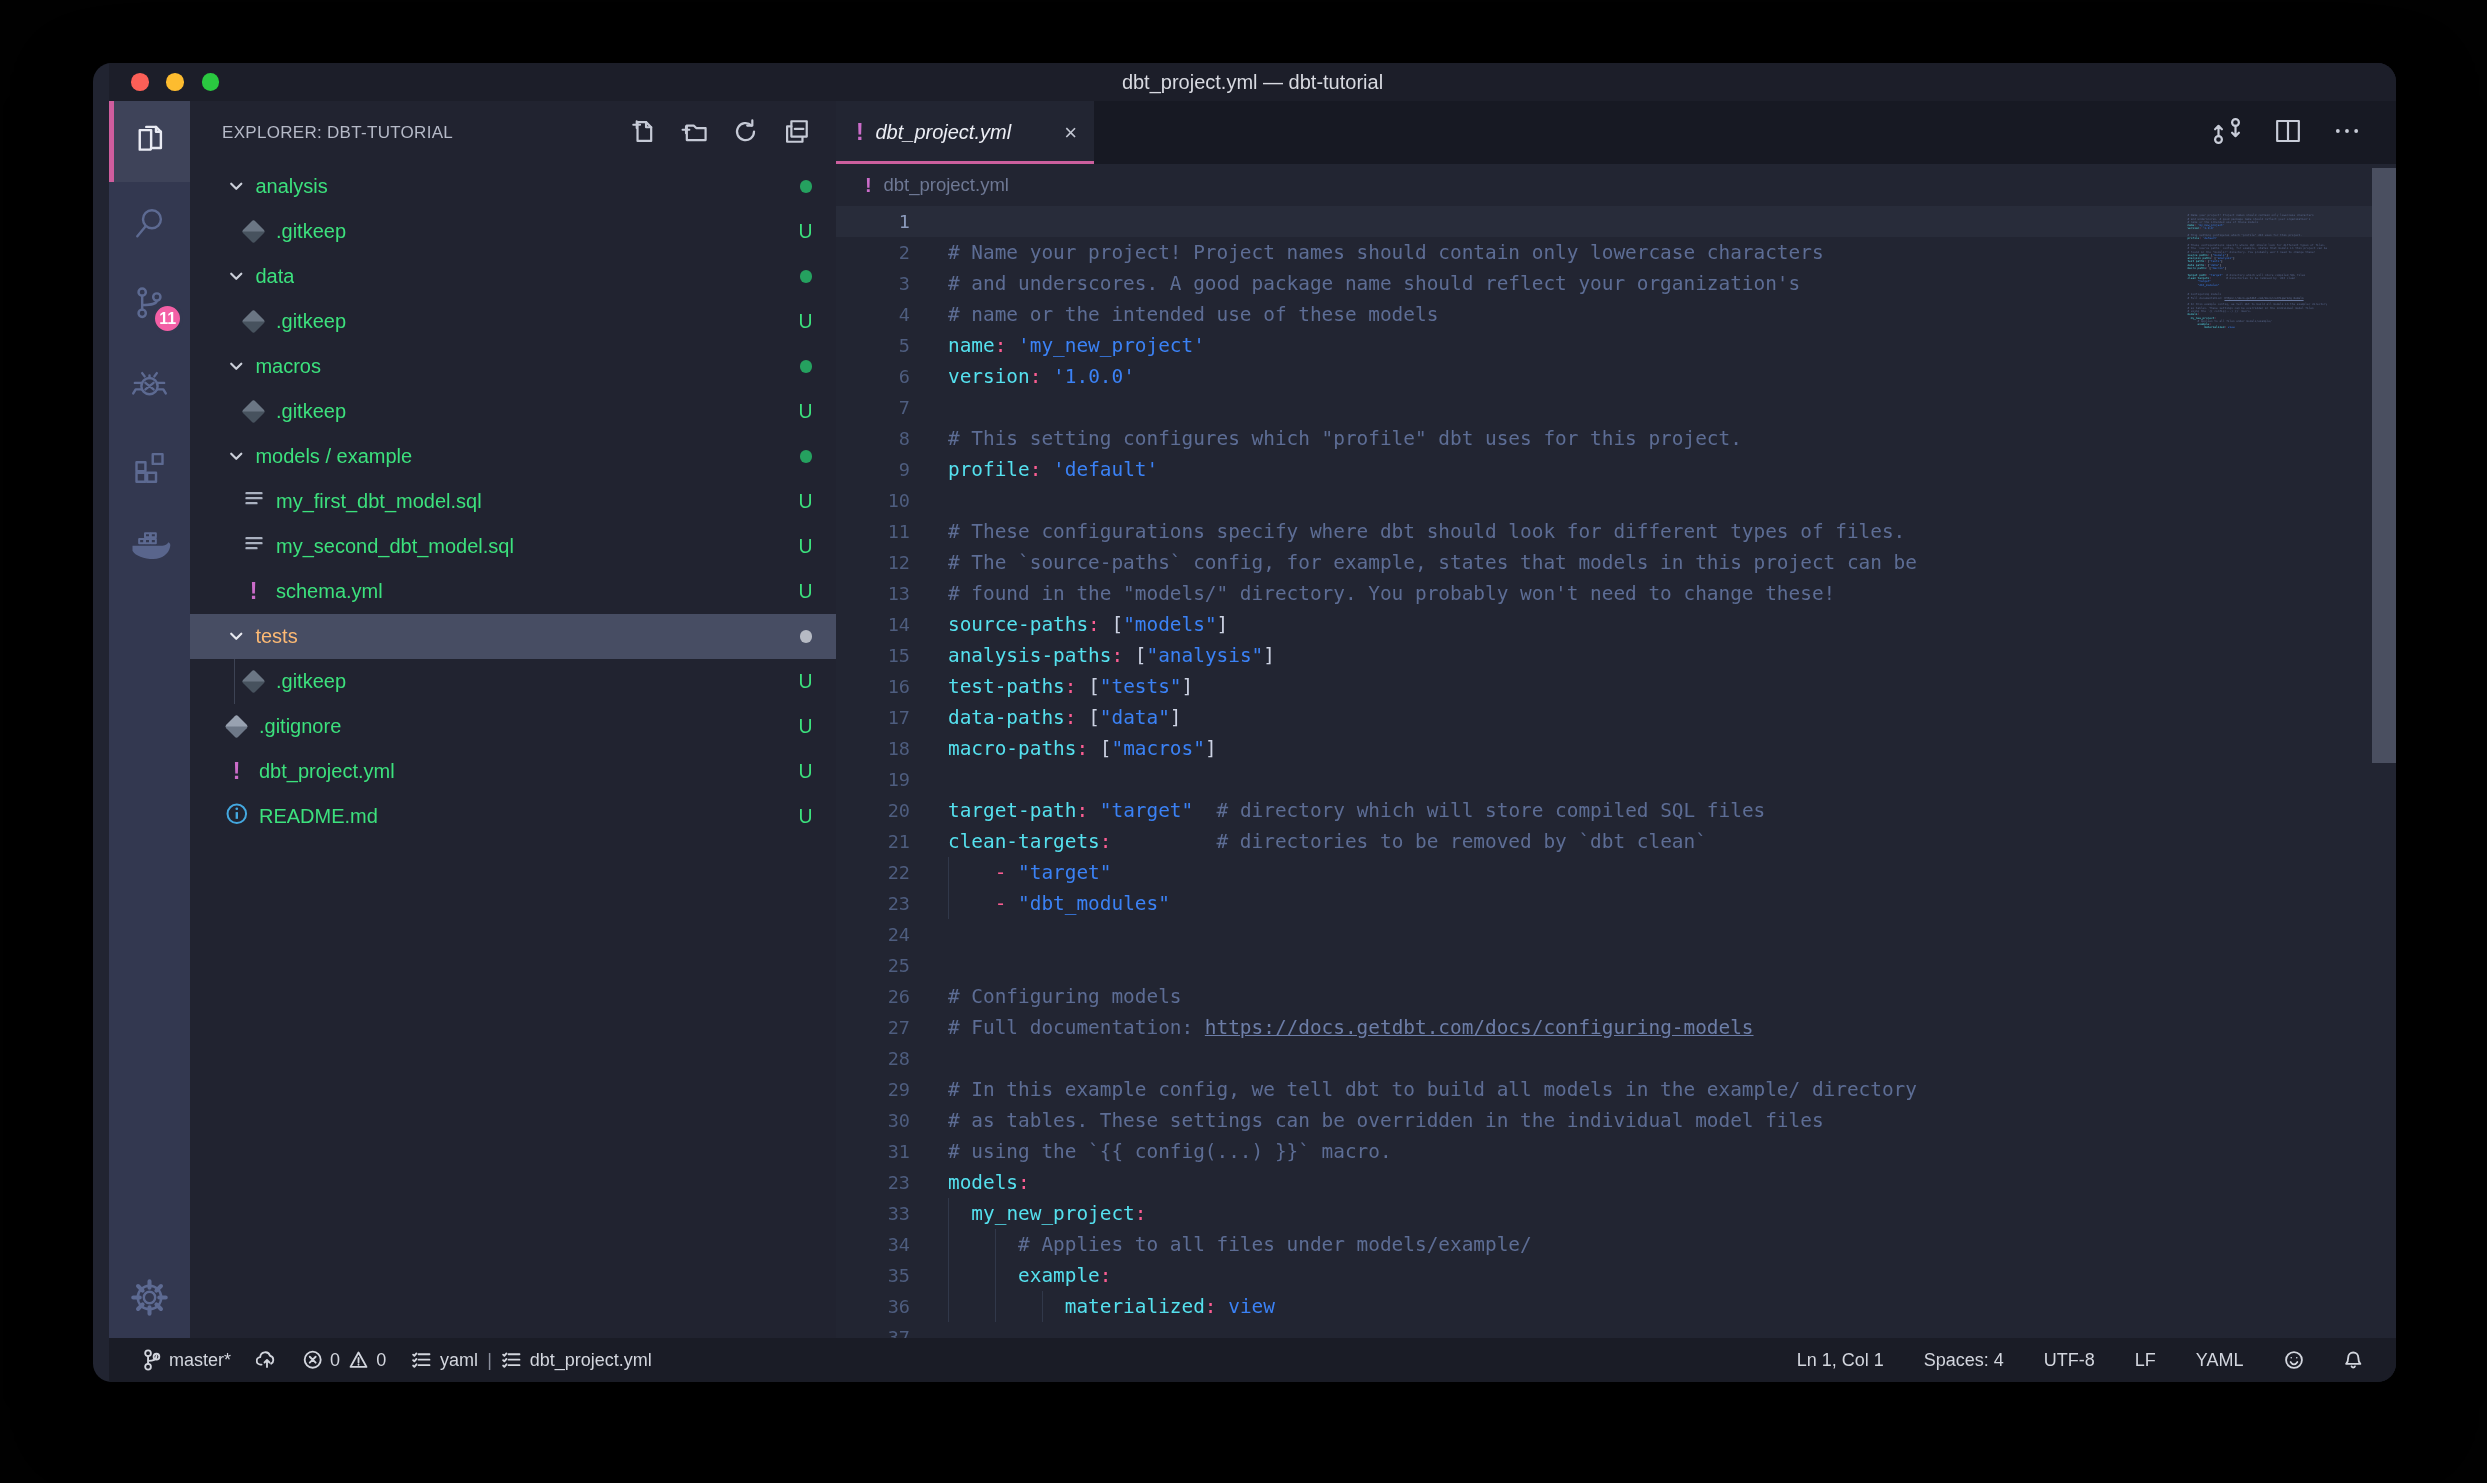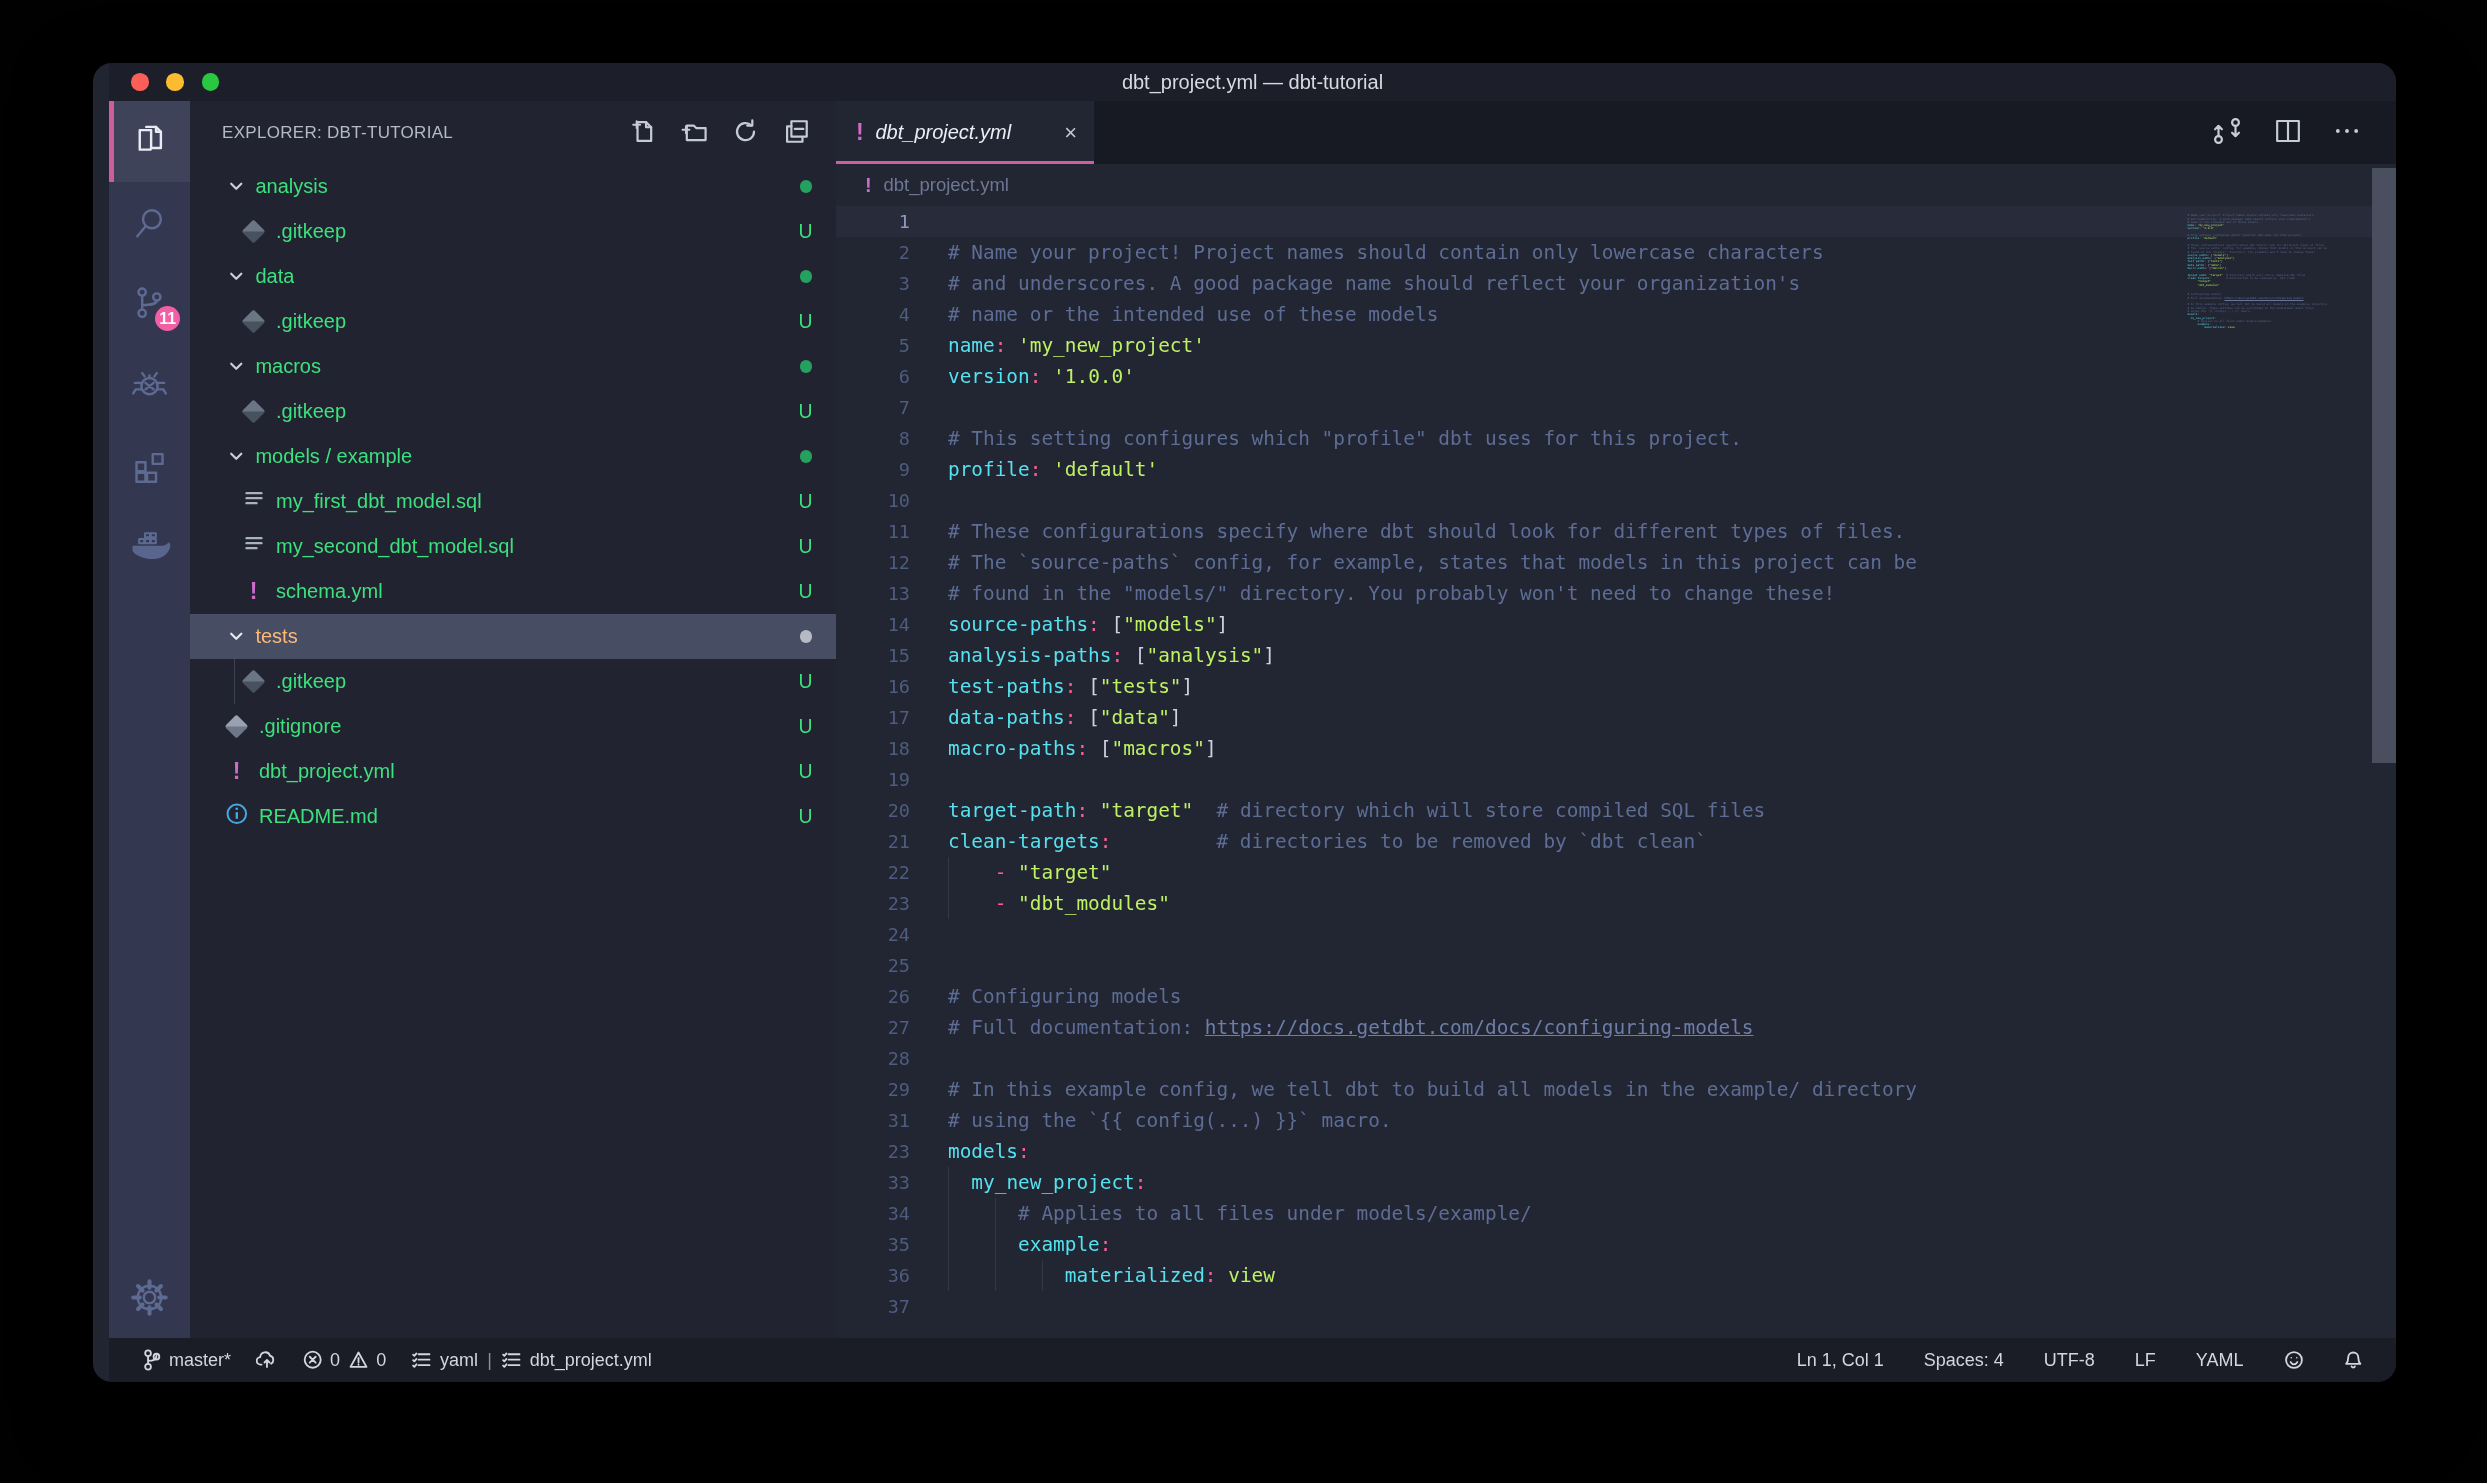--- a/index.html
+++ b/index.html
@@ -61,21 +61,21 @@
   .breadcrumbs .bang{font-size:20px;margin-right:11.8px;}
   .bc-label{color:#6e7894;font-size:18.5px;}
   
   .editor{flex:1;position:relative;overflow:hidden;font-family:"DejaVu Sans Mono",monospace;font-size:19.4px;}
   .line{height:31px;position:relative;white-space:pre;display:flex;align-items:center;}
   .line.current{background:#282c3a;}
   .ln{display:inline-block;width:74px;text-align:right;color:#4e5d7f;font-size:18.5px;flex:0 0 auto;}
   .lc{position:absolute;left:112px;top:0;height:100%;display:flex;align-items:center;white-space:pre;}
   .line.current .ln{color:#8d9cbe;}
   .iguide{position:absolute;top:0;bottom:0;width:1.3px;background:#31384a;}
-  .seg-c{color:#5d6d95;} .seg-k{color:#55e1ef;} .seg-p{color:#fb5d92;} .seg-s{color:#bef264;text-align:right;}
+  .seg-c{color:#5d6d95;} .seg-k{color:#55e1ef;} .seg-p{color:#fb5d92;} .seg-s{color:#3b82f6;text-align:right;}
   .seg-b{color:#ccd2e3;} .seg-w{color:#d6d9e0;} .seg-u{color:#6d7ea8;text-decoration:underline;}
   
   .minimap{position:absolute;right:23.6px;top:5px;width:185px;bottom:0;overflow:hidden;pointer-events:auto;}
   .mline{height:3.3px;font-size:2.8px;line-height:3.3px;white-space:pre;font-family:"DejaVu Sans Mono",monospace;opacity:.9;}
   .vthumb{position:absolute;right:0;top:67px;width:23.6px;height:595px;background:#4a4f60;}
   
   .statusbar{height:44px;background:#1a1c26;display:flex;align-items:center;padding:0 34px;color:#d3d6de;
     font-size:18px;flex:0 0 auto;}
   .sgroup{display:flex;align-items:center;gap:7.6px;margin-right:25px;}
   .statusbar svg{stroke:#d3d6de;fill:none;stroke-width:2.2;stroke-linecap:round;stroke-linejoin:round;}
@@ -389,20 +389,21 @@
           <div class="line"><span class="ln">20</span><span class="lc"><span class="seg-k">target-path</span><span class="seg-p">:</span><span class="seg-w"> </span><span class="seg-s">"target"</span><span class="seg-c">  # directory which will store compiled SQL files</span></span></div>
           <div class="line"><span class="ln">21</span><span class="lc"><span class="seg-k">clean-targets</span><span class="seg-p">:</span><span class="seg-c">         # directories to be removed by `dbt clean`</span></span></div>
           <div class="line"><span class="iguide" style="left: 112px;"></span><span class="ln">22</span><span class="lc"><span class="seg-w">    </span><span class="seg-p">-</span><span class="seg-w"> </span><span class="seg-s">"target"</span></span></div>
           <div class="line"><span class="iguide" style="left: 112px;"></span><span class="ln">23</span><span class="lc"><span class="seg-w">    </span><span class="seg-p">-</span><span class="seg-w"> </span><span class="seg-s">"dbt_modules"</span></span></div>
           <div class="line"><span class="ln">24</span><span class="lc"></span></div>
           <div class="line"><span class="ln">25</span><span class="lc"></span></div>
           <div class="line"><span class="ln">26</span><span class="lc"><span class="seg-c"># Configuring models</span></span></div>
           <div class="line"><span class="ln">27</span><span class="lc"><span class="seg-c"># Full documentation: </span><span class="seg-u">https://docs.getdbt.com/docs/configuring-models</span></span></div>
           <div class="line"><span class="ln">28</span><span class="lc"></span></div>
           <div class="line"><span class="ln">29</span><span class="lc"><span class="seg-c"># In this example config, we tell dbt to build all models in the example/ directory</span></span></div>
+          <div class="line"><span class="ln">30</span><span class="lc"><span class="seg-c"># as tables. These settings can be overridden in the individual model files</span></span></div>
           <div class="line"><span class="ln">31</span><span class="lc"><span class="seg-c"># using the `{{ config(...) }}` macro.</span></span></div>
           <div class="line"><span class="ln">23</span><span class="lc"><span class="seg-k">models</span><span class="seg-p">:</span></span></div>
           <div class="line"><span class="iguide" style="left: 112px;"></span><span class="ln">33</span><span class="lc"><span class="seg-w">  </span><span class="seg-k">my_new_project</span><span class="seg-p">:</span></span></div>
           <div class="line"><span class="iguide" style="left: 112px;"></span><span class="iguide" style="left: 159px;"></span><span class="ln">34</span><span class="lc"><span class="seg-w">      </span><span class="seg-c"># Applies to all files under models/example/</span></span></div>
           <div class="line"><span class="iguide" style="left: 112px;"></span><span class="iguide" style="left: 159px;"></span><span class="ln">35</span><span class="lc"><span class="seg-w">      </span><span class="seg-k">example</span><span class="seg-p">:</span></span></div>
           <div class="line"><span class="iguide" style="left: 112px;"></span><span class="iguide" style="left: 159px;"></span><span class="iguide" style="left: 206px;"></span><span class="ln">36</span><span class="lc"><span class="seg-w">          </span><span class="seg-k">materialized</span><span class="seg-p">:</span><span class="seg-w"> </span><span class="seg-s">view</span></span></div>
           <div class="line"><span class="ln">37</span><span class="lc"></span></div>
           <div class="minimap" id="minimap">
             <div class="mline"></div>
             <div class="mline"><span class="seg-c"># Name your project! Project names should contain only lowercase characters</span></div>

